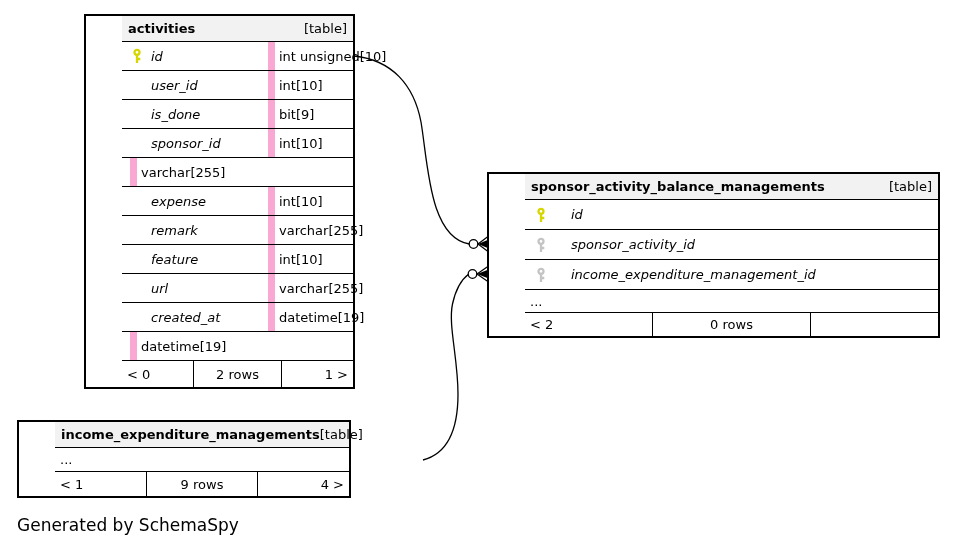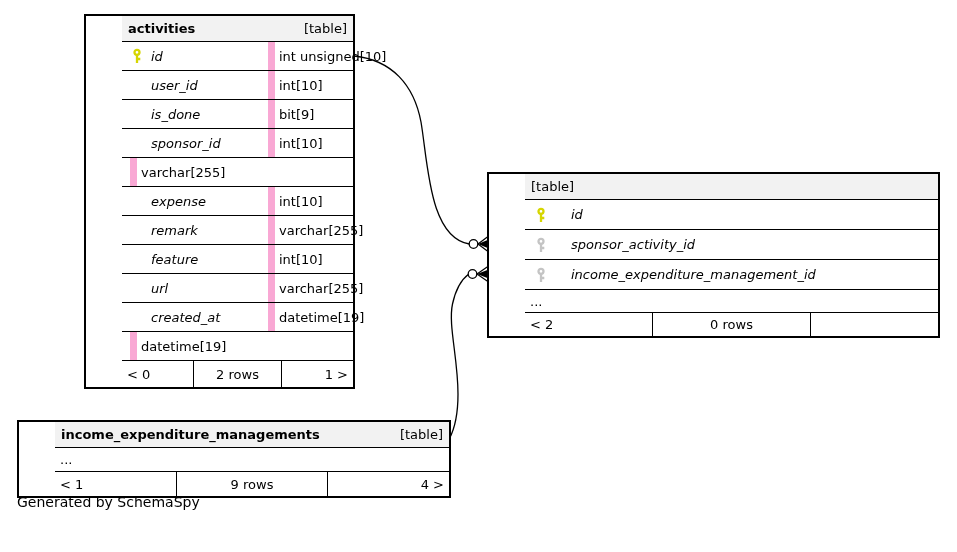--- a/index.html
+++ b/index.html
@@ -8,21 +8,21 @@
     font-family:"DejaVu Sans","Liberation Sans",sans-serif;
     font-size:13px;color:#000;overflow:hidden;
   }
   .db-table{
     position:absolute;background:#fff;border:2px solid #000;
     box-sizing:border-box;
     padding-left:36px;
   }
   .t-activities{left:84px;top:14px;width:271px;}
   .t-sponsor{left:487px;top:172px;width:453px;}
-  .t-income{left:17px;top:420px;width:434px;}
+  .t-income{left:17px;top:420px;width:334px;}
 
   .thead{
     height:26px;border-bottom:1px solid #000;background:#f2f2f2;
     display:flex;align-items:center;justify-content:space-between;
     padding:0 6px;box-sizing:border-box;
   }
   .tname{font-weight:bold;white-space:nowrap;}
   .tbadge{font-weight:normal;white-space:nowrap;}
 
   .trow{
@@ -56,21 +56,21 @@
   .fcell.f-left{flex:1;justify-content:flex-start;}
   .fcell.f-center{flex:1.25;justify-content:center;border-left:1px solid #000;border-right:1px solid #000;}
   .fcell.f-right{flex:1;justify-content:flex-end;}
 
   .rel-layer{position:absolute;left:0;top:0;pointer-events:none;}
   .rel{fill:none;stroke:#000;stroke-width:1.3px;}
   .odot{fill:#fff;stroke:#000;stroke-width:1.3px;}
   .crow{stroke:#000;stroke-width:1.2px;fill:none;}
   .crowfill{fill:#000;stroke:none;}
 
-  .attribution{position:absolute;left:17px;top:494px;font-size:14px;}
+  .attribution{position:absolute;left:17px;top:515px;font-size:17px;}
 </style>
 </head>
 <body>
 
 <svg class="rel-layer" width="957" height="552" viewBox="0 0 957 552">
   <g>
     <path class="rel" d="M 354 56 C 392 60 414 85 421 122 C 428 163 429 237 469.2 244"></path>
     <circle class="odot" cx="473.5" cy="244" r="4.3"></circle>
     <path class="crow" d="M 478 244 L 490 235 M 478 244 L 490 253"></path>
     <path class="crowfill" d="M 478 244 L 490 239 L 490 249 Z"></path>
@@ -166,20 +166,21 @@
     </div>
   <div class="tfoot">
     <span class="fcell f-left">&lt; 0</span>
     <span class="fcell f-center">2 rows</span>
     <span class="fcell f-right">1 &gt;</span>
   </div>
 </div>
 
 <div class="db-table t-sponsor">
   <div class="thead">
+    <span class="tname">sponsor_activity_balance_managements</span>
     <span class="tbadge">[table]</span>
   </div>
   <div class="tbody">
       <div class="trow">
         <span class="cname">
           <span class="keyicon">
             <svg width="12" height="16" viewBox="0 0 12 16">
               <circle cx="6" cy="4.3" r="2.5" fill="none" stroke="#d6d600" stroke-width="2.3"></circle>
               <path d="M6 6.8 V15 M6 11 H9.3" stroke="#d6d600" stroke-width="2.3" fill="none"></path>
             </svg>

